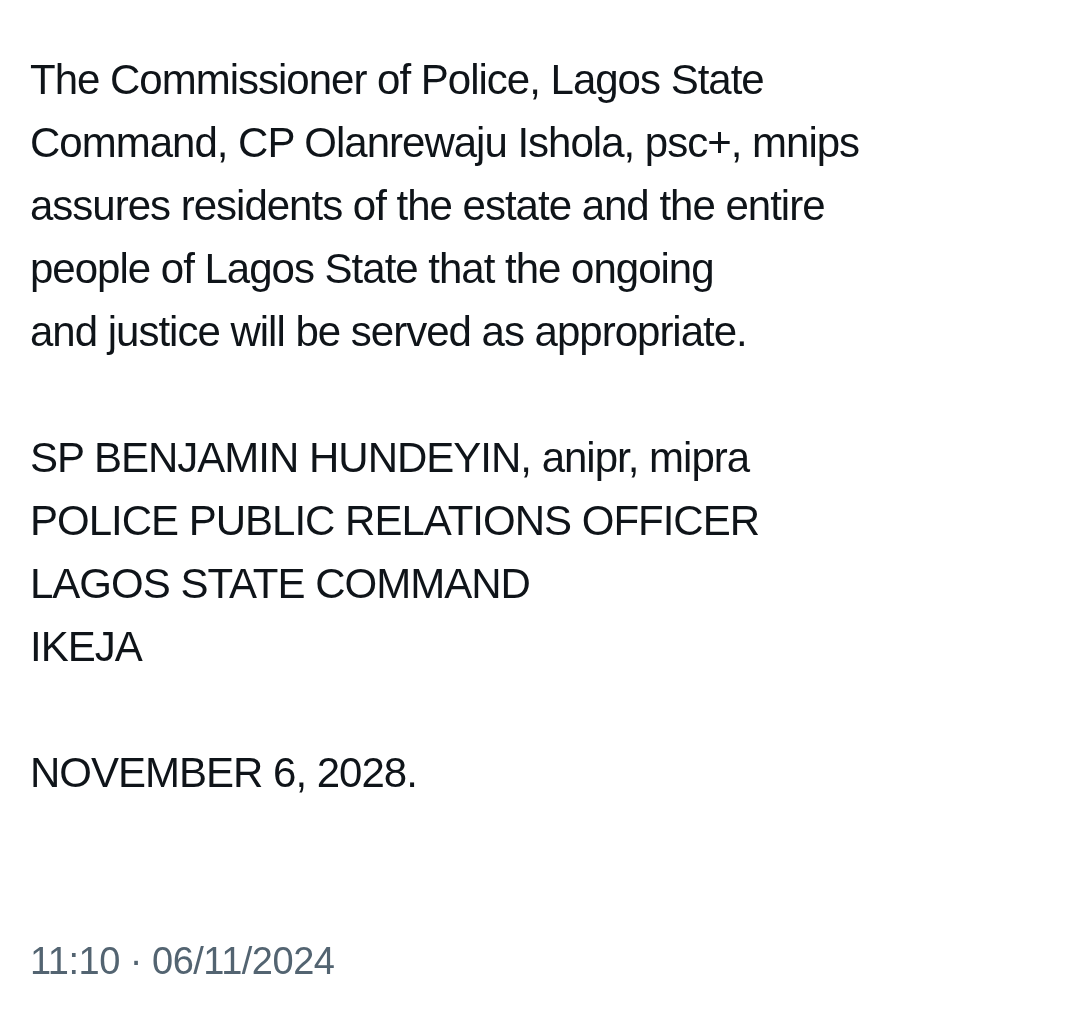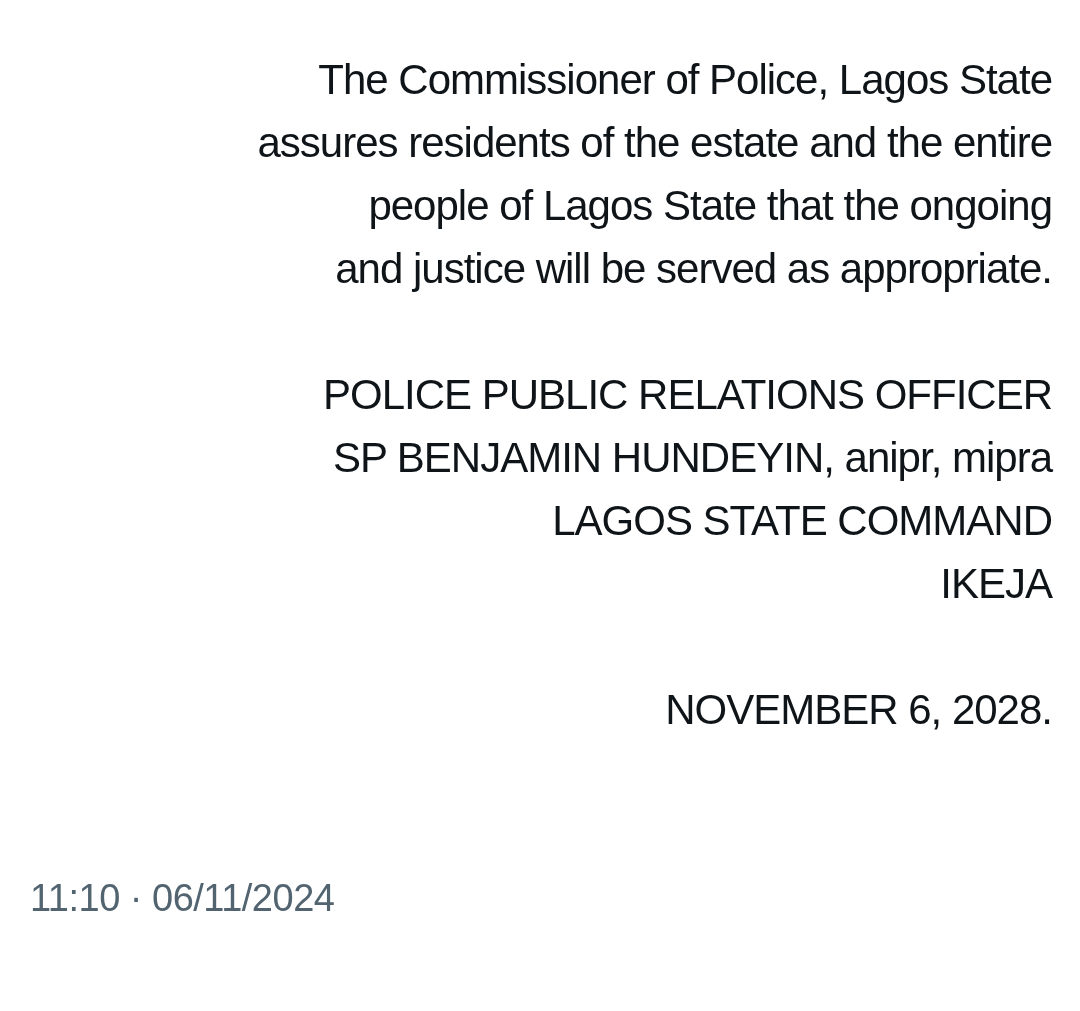--- a/index.html
+++ b/index.html
@@ -22,21 +22,20 @@
   }
   .tweet-text {
     color: #0f1419;
     font-size: 42px;
     line-height: 63px;
     letter-spacing: -1px;
     font-weight: 400;
   }
   .tweet-paragraph {
     margin: 0 0 63px 0;
-    text-align: right;
   }
   .tweet-line {
     white-space: nowrap;
   }
   .tweet-timestamp {
     display: inline-block;
     margin-top: 70px;
     color: #536471;
     font-size: 38px;
     line-height: 48px;
@@ -48,28 +47,29 @@
 </style>
 </head>
 <body>
 
 <div class="tweet-detail">
 
   <div class="tweet-text">
 
     <div class="tweet-paragraph">
       <div class="tweet-line">The Commissioner of Police, Lagos State</div>
+      <div class="tweet-line">Command, CP Olanrewaju Ishola, psc+, mnips</div>
       <div class="tweet-line">assures residents of the estate and the entire</div>
       <div class="tweet-line">people of Lagos State that the ongoing</div>
       <div class="tweet-line">and justice will be served as appropriate.</div>
     </div>
 
     <div class="tweet-paragraph">
+      <div class="tweet-line">SP BENJAMIN HUNDEYIN, anipr, mipra</div>
       <div class="tweet-line">POLICE PUBLIC RELATIONS OFFICER</div>
-      <div class="tweet-line">SP BENJAMIN HUNDEYIN, anipr, mipra</div>
       <div class="tweet-line">LAGOS STATE COMMAND</div>
       <div class="tweet-line">IKEJA</div>
     </div>
 
     <div class="tweet-paragraph">
       <div class="tweet-line">NOVEMBER 6, 2028.</div>
     </div>
 
   </div>
 

